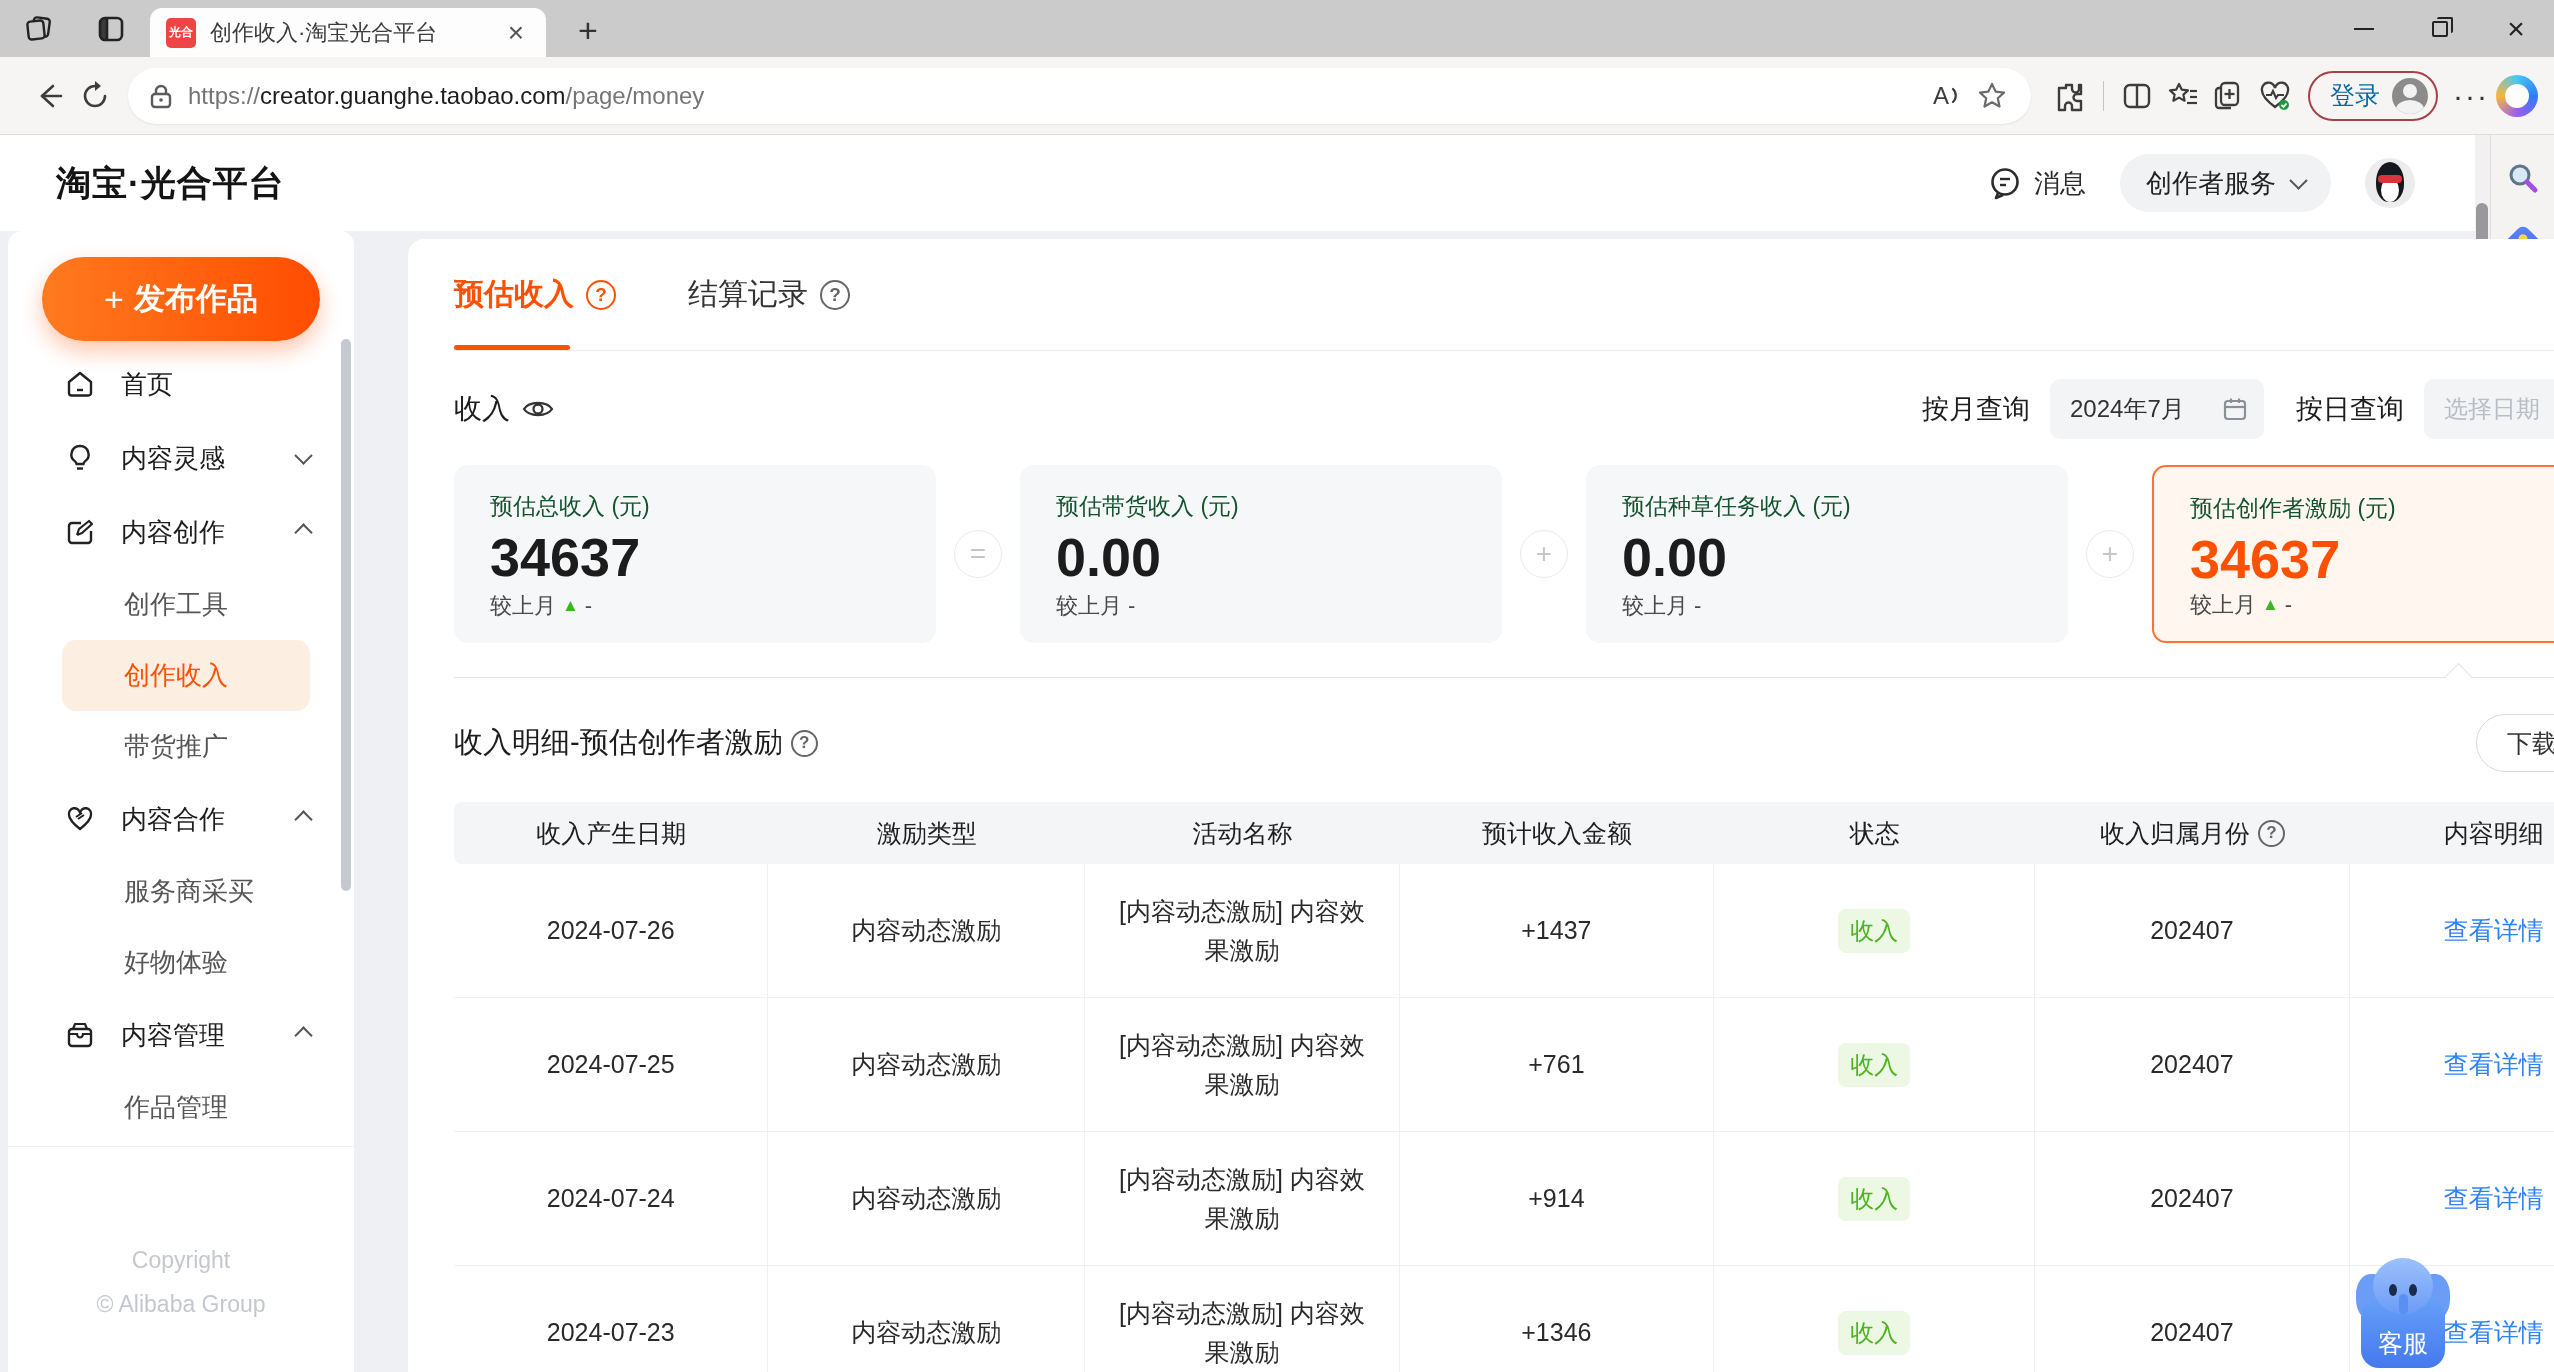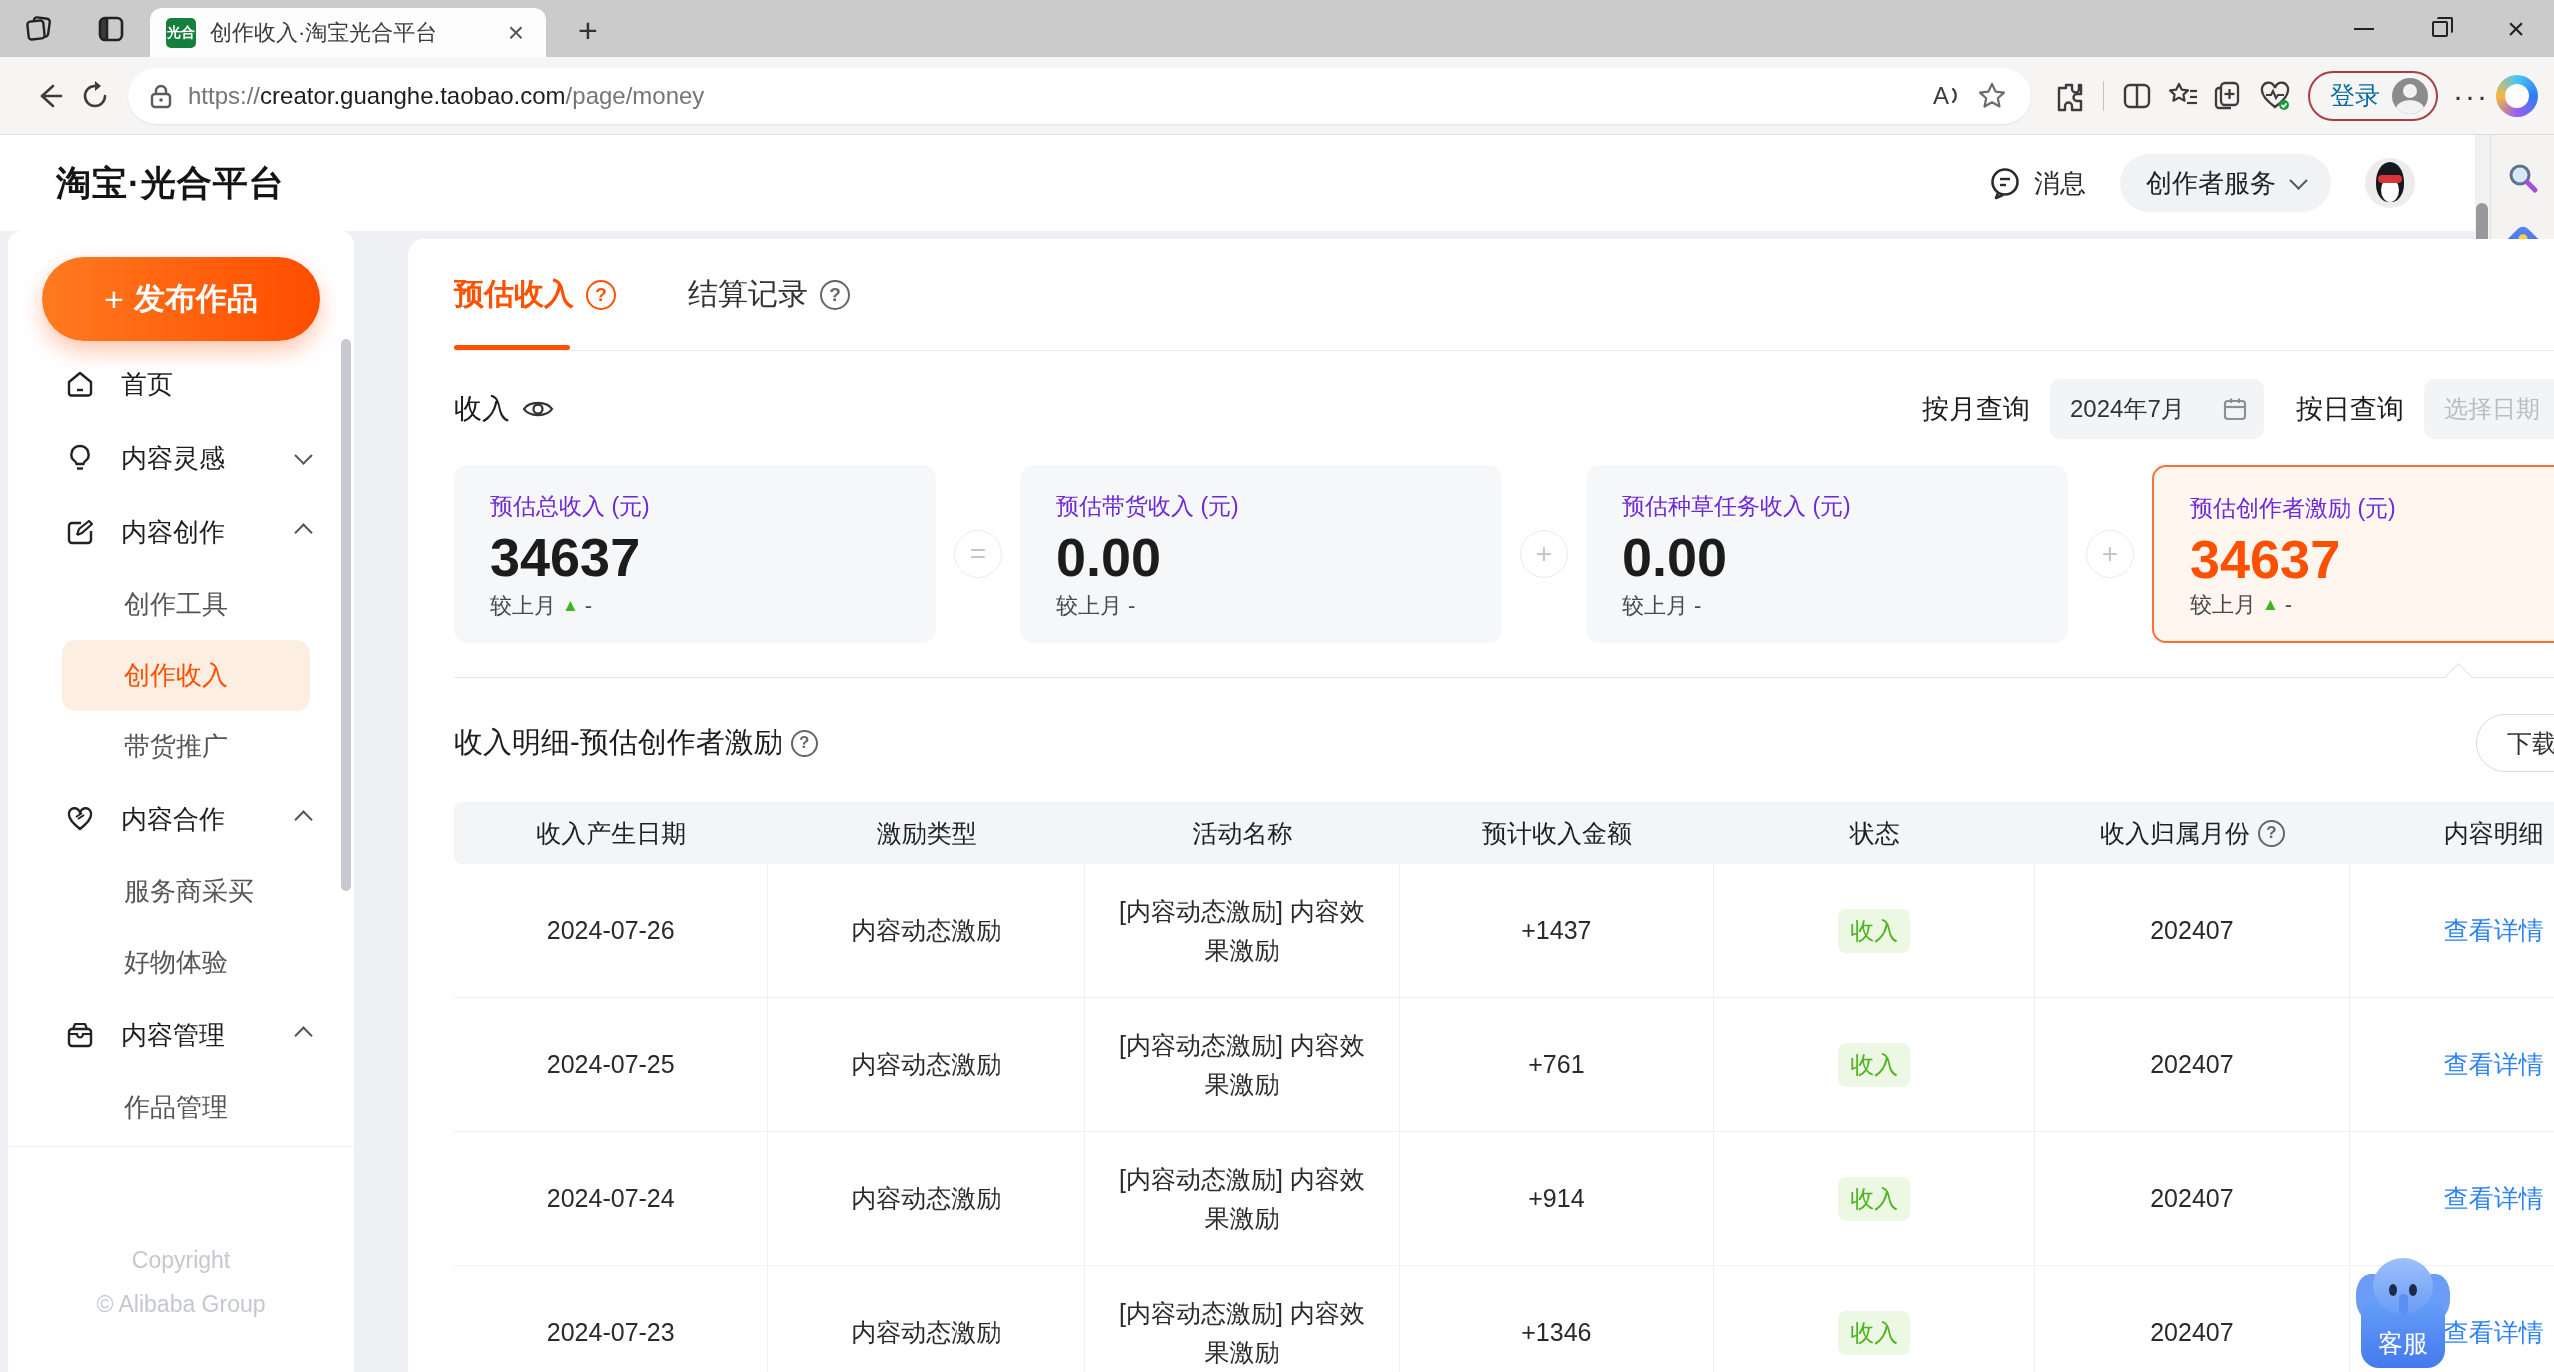--- a/index.html
+++ b/index.html
@@ -4,21 +4,21 @@
 <style>
   * { margin:0; padding:0; box-sizing:border-box; }
   html,body { width:2554px; height:1372px; overflow:hidden;
     font-family:"Liberation Sans","DejaVu Sans",sans-serif; background:#eef0f3; position:relative; }
 
   
   .titlebar { position:absolute; top:0; left:0; width:2554px; height:57px; background:#cbcbcb; }
   .tb-btn { position:absolute; top:10px; width:38px; height:38px; display:grid; place-items:center; }
   .tab-active { position:absolute; left:150px; top:8px; width:396px; height:49px; background:#fdfdfd;
     border-radius:12px 12px 0 0; display:flex; align-items:center; padding:0 16px; }
-  .favicon { width:30px; height:30px; background:#15803d; border-radius:5px; color:#fff; font-size:14px;
+  .favicon { width:30px; height:30px; background:#ef4444; border-radius:5px; color:#fff; font-size:12px;
     font-weight:bold; display:grid; place-items:center; flex:0 0 auto; }
   .tab-title { font-size:22px; color:#3b3b3b; margin-left:14px; flex:1; white-space:nowrap; overflow:hidden; }
   .tab-close { font-size:28px; color:#555; padding:0 6px; }
   .newtab { position:absolute; left:565px; top:8px; font-size:34px; color:#333; width:46px; height:44px;
     display:grid; place-items:center; font-weight:300;}
   .wctrl { position:absolute; top:0; height:57px; width:76px; display:grid; place-items:center; }
   .wc-min { right:152px; } .wc-rest { right:76px; } .wc-close { right:0; font-size:30px; color:#222; font-weight:300;}
   .wc-min i { display:block; width:20px; height:2px; background:#222; }
   .wc-rest i { display:block; width:16px; height:16px; border:2px solid #222; border-radius:2px; position:relative; }
   .wc-rest i::after { content:""; position:absolute; left:3px; top:-6px; width:14px; height:14px;
@@ -116,21 +116,21 @@
 
   .income-row { margin-top:28px; display:flex; align-items:center; }
   .income-title { font-size:28px; color:#1d1d1d; font-weight:500; display:flex; align-items:center; gap:12px; }
   .q-label { font-size:27px; color:#1d1d1d; font-weight:500; }
   .q-input { width:214px; height:60px; background:#f3f4f6; border-radius:10px; margin-left:20px;
     display:flex; align-items:center; padding:0 16px 0 20px; font-size:24px; }
   .q-input .val { color:#333; flex:1; } .q-input .ph { color:#b9bdc4; flex:1; }
 
   .cards-row { margin-top:26px; display:flex; align-items:stretch; height:178px; }
   .scard { flex:1; background:#f6f7f9; border-radius:14px; padding:26px 36px 22px; display:flex; flex-direction:column; }
-  .scard .lbl { font-size:23px; color:#6d28d9; }
+  .scard .lbl { font-size:23px; color:#14532d; }
   .scard .val { font-size:54px; font-weight:700; color:#1c1c1c; margin-top:4px; }
   .scard .cmp { margin-top:auto; font-size:22px; color:#4a4a4a; display:flex; align-items:center; gap:6px;}
   .tri-up { color:#3cb723; font-size:17px; }
   .scard.hl { background:#fff6f0; border:2px solid #ff7033; }
   .scard.hl .val { color:#ff5000; }
   .op { width:84px; display:flex; align-items:center; justify-content:center; }
   .op b { width:48px; height:48px; border-radius:50%; background:#fff; border:1px solid #ebebeb; color:#c6c6c6;
     font-size:28px; font-weight:400; display:grid; place-items:center; }
 
   .hdiv { margin-top:34px; height:1px; background:#e4e4e4; position:relative; }

